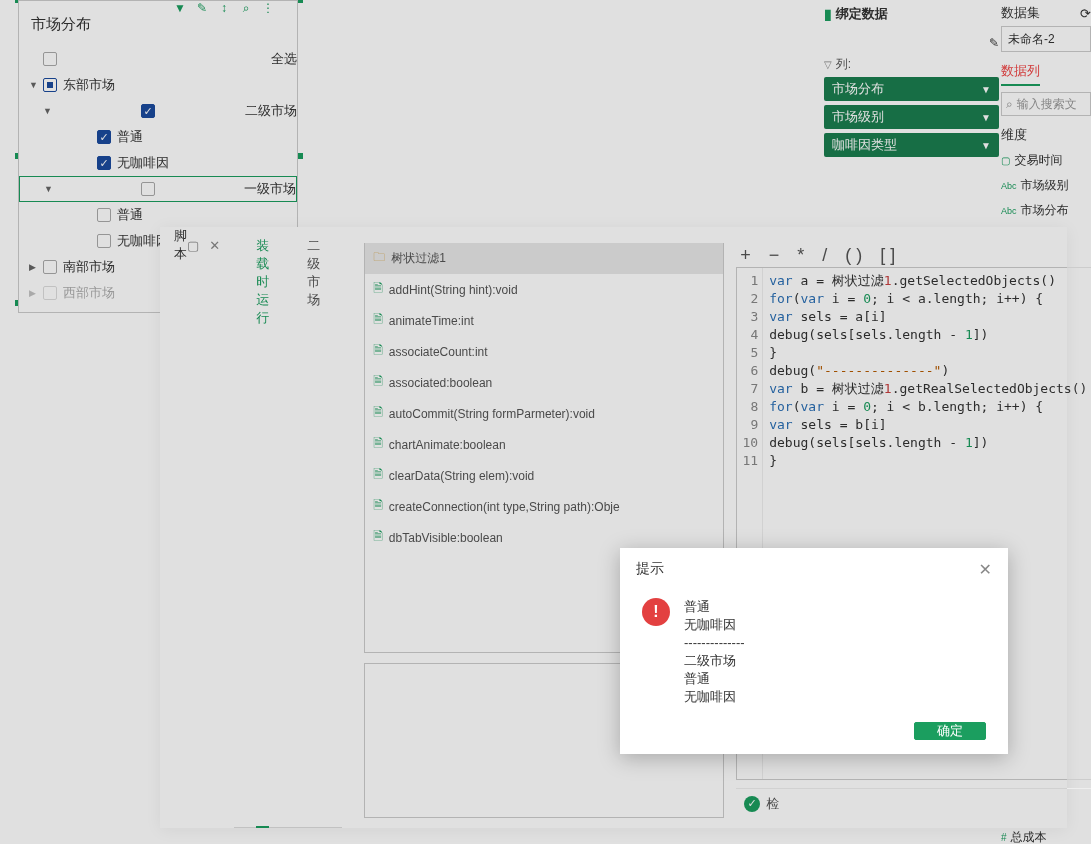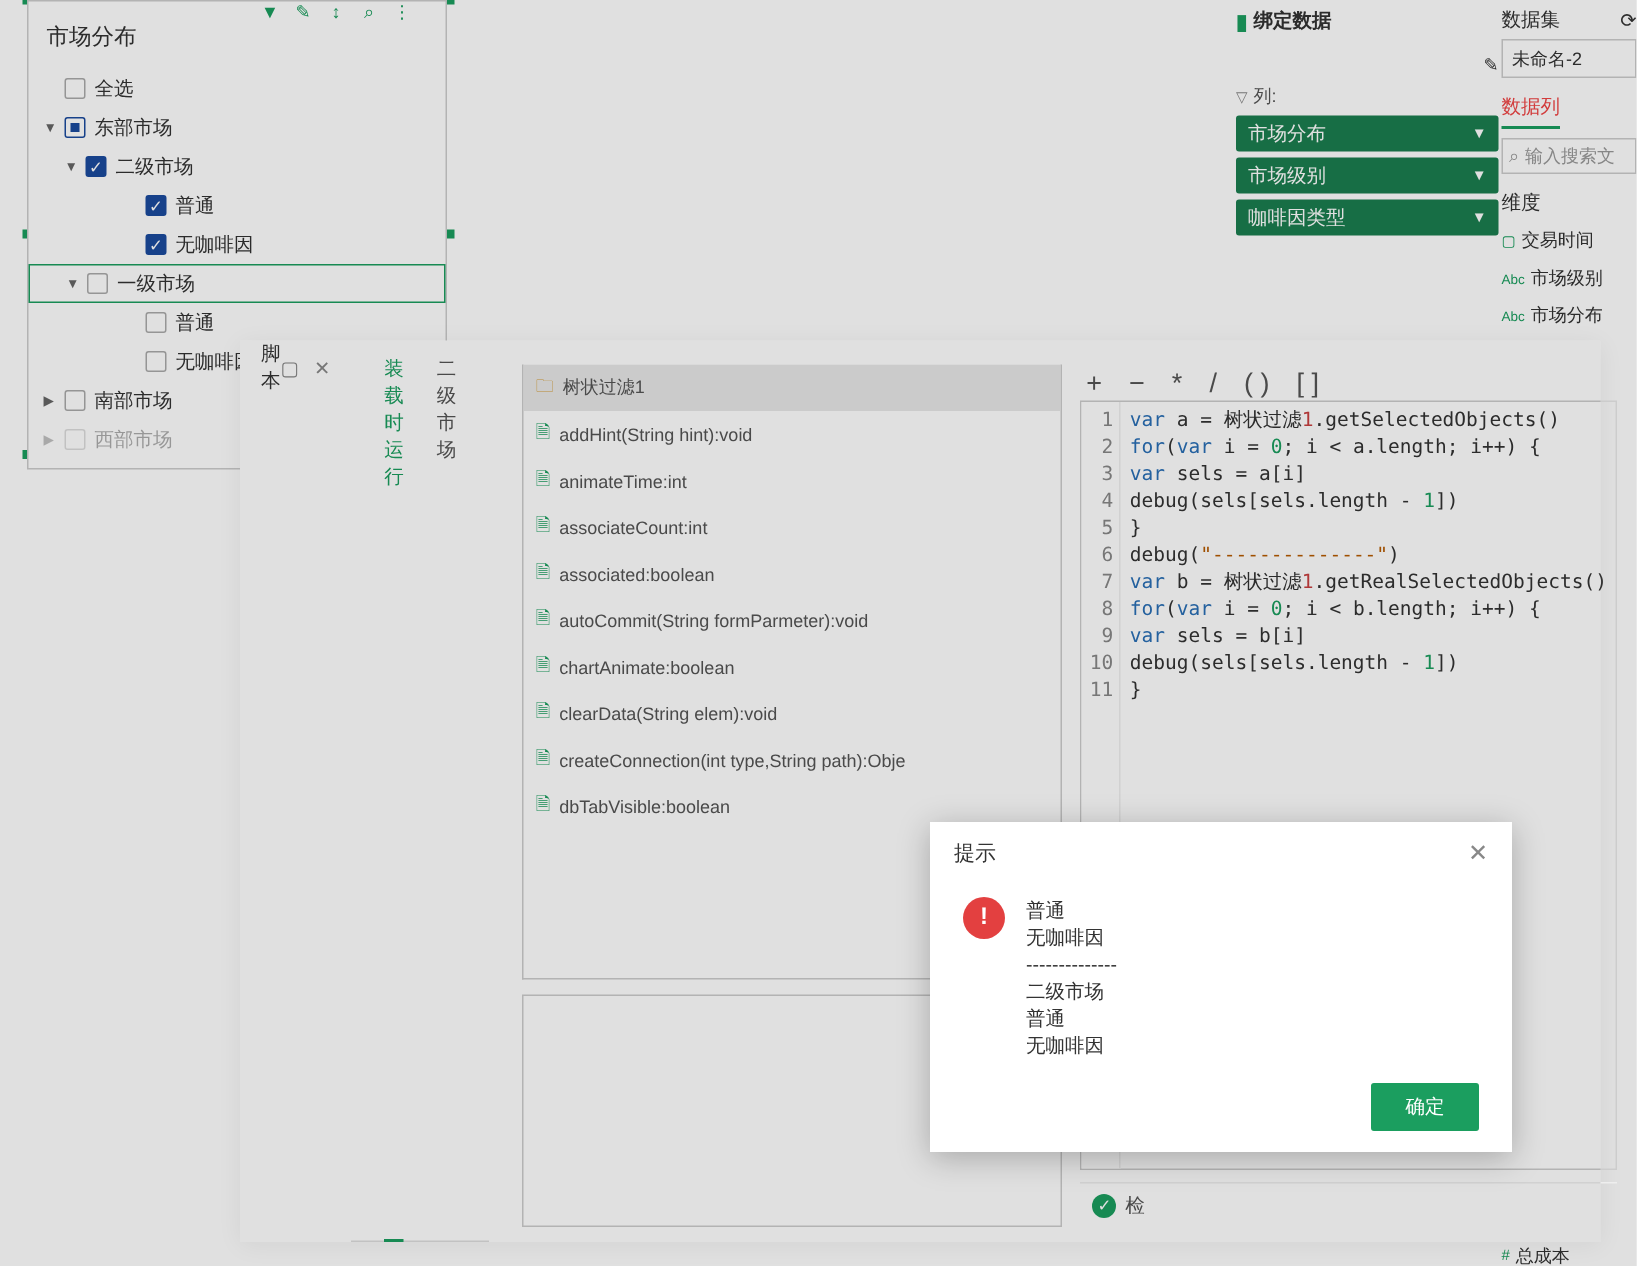--- a/index.html
+++ b/index.html
@@ -9,21 +9,21 @@
 .bg-layer { position: absolute; inset: 0; }
 .dim-overlay { position: absolute; inset: 0; background: rgba(0,0,0,0.12); z-index: 5; }
 
 
 .tree-panel { position: absolute; left: 18px; top: 0; width: 280px; border: 1px solid #ccc; background: #fff; }
 .tree-title { font-size: 15px; padding: 14px 12px 10px; }
 .tree-toolbar { position: absolute; top: -2px; left: 152px; display: flex; gap: 4px; }
 .tree-toolbar .tb { width: 18px; height: 18px; display: inline-flex; align-items: center; justify-content: center; font-size: 12px; color: #1b9e5f; }
 .tree-list { padding: 2px 0 6px; }
 .tree-row { display: flex; align-items: center; height: 26px; padding-left: 10px; }
-.tree-row.indent1 { padding-left: 24px; }
+.tree-row.indent1 { padding-left: 24px; justify-content: space-between; }
 .tree-row.indent3 { padding-left: 78px; }
 .tree-row.selected { border: 1px solid #1b9e5f; }
 .expander { width: 14px; display: inline-block; font-size: 9px; color: #666; }
 .cb { width: 14px; height: 14px; border: 1px solid #aaa; display: inline-flex; align-items: center; justify-content: center; margin-right: 6px; font-size: 11px; border-radius: 2px; }
 .cb.checked { background: #1b4b9e; border-color: #1b4b9e; color: #fff; }
 .cb.partial { border-color: #1b4b9e; }
 .cb.partial::after { content:""; width:6px; height:6px; background:#1b4b9e; }
 .tree-label { font-size: 13px; }
 
 
@@ -44,21 +44,21 @@
 .ds-dim { font-size:13px; margin-top: 10px; }
 .ds-item { display:flex; align-items:center; gap:4px; font-size:12px; margin-top:8px; }
 .ds-item .type-ico { font-size:10px; color:#1b9e5f; }
 .ds-item .type-abc { font-size:9px; color:#1b9e5f; }
 
 
 .script-dialog { position: absolute; left: 160px; top: 227px; width: 907px; height: 601px; background: #fff; z-index: 10; box-shadow: 0 2px 16px rgba(0,0,0,0.06); display:flex; flex-direction:row; }
 .dialog-dim { position: absolute; inset: 0; background: rgba(0,0,0,0.12); z-index: 20; }
 .sd-header { height: 36px; display:flex; align-items:center; justify-content:space-between; padding: 0 14px; font-size: 13px; }
 .sd-header .right { display:flex; gap:10px; color:#888; }
-.sd-tabs { display:flex; gap: 22px; padding: 10px 22px 0; border-bottom: 1px solid #ddd; }
+.sd-tabs { display:flex; gap: 38px; padding: 10px 22px 0; border-bottom: 1px solid #ddd; }
 .sd-tab { padding-bottom: 10px; font-size:13px; color:#555; }
 .sd-tab.active { color:#1b9e5f; border-bottom: 2px solid #1b9e5f; margin-bottom:-1px; }
 .sd-body { flex:1; display:flex; padding: 16px 22px 10px; gap: 12px; }
 .sd-left { width: 360px; display:flex; flex-direction:column; }
 .sd-search { border:1px solid #ccc; height: 30px; padding: 0 8px; font-size: 13px; color:#999; display:flex; align-items:center; }
 .sd-lists { flex:1; display:flex; border:1px solid #ccc; border-top:none; min-height: 250px; }
 .sd-cats { width: 92px; border-right: 1px solid #eee; }
 .sd-cat { padding: 8px 10px; font-size:13px; }
 .sd-cat.active { background:#eee; }
 .sd-members { flex:1; overflow:auto; }
@@ -72,21 +72,21 @@
 .sd-editor { flex:1; border:1px solid #ccc; display:flex; font-family: Consolas, monospace; font-size: 13px; }
 .sd-gutter { width: 26px; background:#fff; text-align:right; color:#888; padding: 4px 4px 0 0; line-height: 18px; border-right: 1px solid #eee; }
 .sd-code { flex:1; padding: 4px 6px 0; line-height: 18px; white-space: pre; }
 .tk-kw { color:#2a6fb5; }
 .tk-num { color:#1b9e5f; }
 .tk-red { color:#c84040; }
 .tk-str { color:#b55a00; }
 .sd-status { height: 30px; display:flex; align-items:center; gap:6px; border-top: 1px solid #eee; padding: 0 8px; margin-top:8px; color:#555; }
 .sd-status .ok-ico { width:16px; height:16px; border-radius:50%; background:#1b9e5f; color:#fff; display:inline-flex; align-items:center; justify-content:center; font-size:11px; }
 .sd-footer { height: 52px; display:flex; align-items:center; justify-content:flex-end; gap: 14px; padding: 0 22px; }
-.btn { height: 32px; min-width: 72px; display:inline-flex; align-items:center; justify-content:center; border:1px solid #ccc; background:#fff; font-size:13px; padding: 0 14px; border-radius: 2px; cursor:pointer; }
+.btn { height: 18px; min-width: 72px; display:inline-flex; align-items:center; justify-content:center; border:1px solid #ccc; background:#fff; font-size:13px; padding: 0 14px; border-radius: 2px; cursor:pointer; }
 .btn.primary { background:#1b9e5f; color:#fff; border-color:#1b9e5f; }
 
 
 .alert-dialog { position: absolute; left: 620px; top: 548px; width: 388px; background:#fff; z-index: 30; box-shadow: 0 4px 20px rgba(0,0,0,0.25); padding-bottom: 14px; }
 .ad-header { height: 42px; display:flex; align-items:center; justify-content:space-between; padding: 0 16px; font-size: 14px; }
 .ad-header .x { font-size: 16px; color:#888; cursor:pointer; }
 .ad-body { display:flex; gap: 14px; padding: 8px 22px 16px; }
 .ad-icon { width:28px; height:28px; border-radius:50%; background:#e34040; color:#fff; display:inline-flex; align-items:center; justify-content:center; font-weight:bold; font-size:16px; flex-shrink:0; }
 .ad-text { font-size:13px; line-height: 18px; }
 .ad-footer { display:flex; justify-content:flex-end; padding: 0 22px; }

